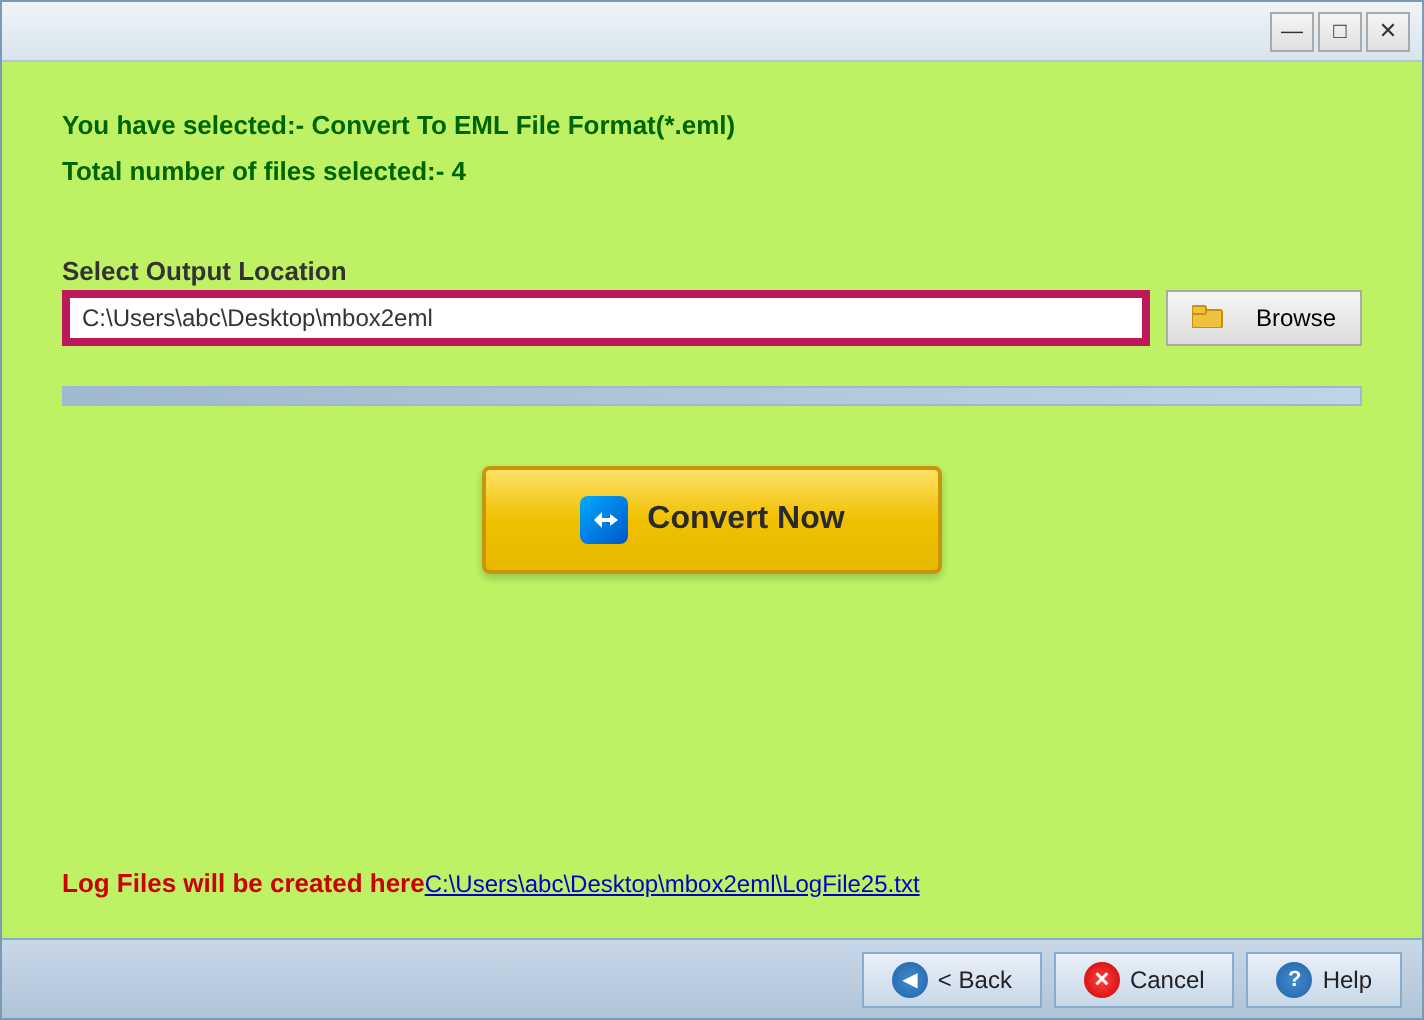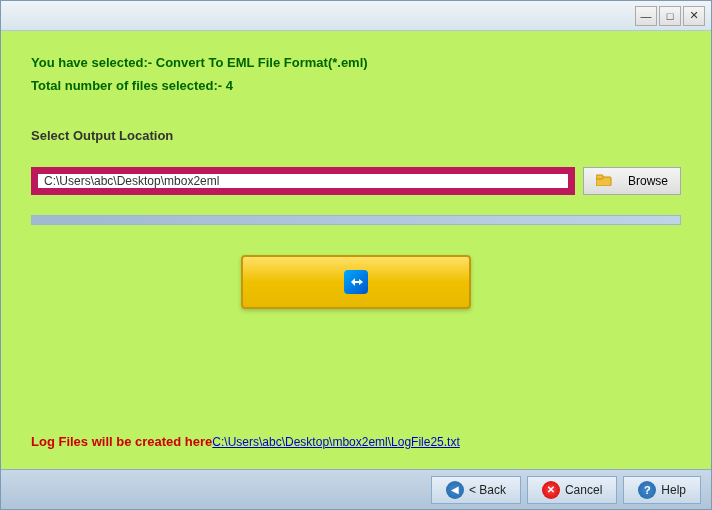--- a/index.html
+++ b/index.html
@@ -71,35 +71,35 @@
     }
 
     .output-section {
       margin-bottom: 20px;
     }
 
     .output-label {
       font-size: 13px;
       color: #333;
       font-weight: 600;
-      margin-bottom: 24px;
+      margin-bottom: 2px;
       display: block;
     }
 
     .output-row {
       display: flex;
       gap: 8px;
       align-items: center;
     }
 
     .output-input {
       flex: 1;
       height: 28px;
       padding: 4px 6px;
-      border: 7px solid #be185d;
+      border: 4px solid #be185d;
       background: white;
       font-size: 12px;
       color: #333;
       outline: none;
     }
 
     .browse-btn {
       height: 28px;
       padding: 0 12px;
       background: linear-gradient(to bottom, #f5f5f5, #ddd);
@@ -304,20 +304,21 @@
       </div>
     </div>
 
     <div class="convert-section">
       <button class="convert-btn">
         <div class="convert-icon">
           <svg width="14" height="14" viewBox="0 0 14 14" fill="white">
             <path d="M2 7 L6 3 L6 6 L10 6 L10 4 L14 7 L10 10 L10 8 L6 8 L6 11 Z" fill="white"></path>
           </svg>
         </div>
+        <span>Convert Now</span>
       </button>
     </div>
 
     <div class="log-section">
       <span class="log-label">Log Files will be created here</span>
       <span class="log-link">C:\Users\abc\Desktop\mbox2eml\LogFile25.txt</span>
     </div>
 
   </div>
 

